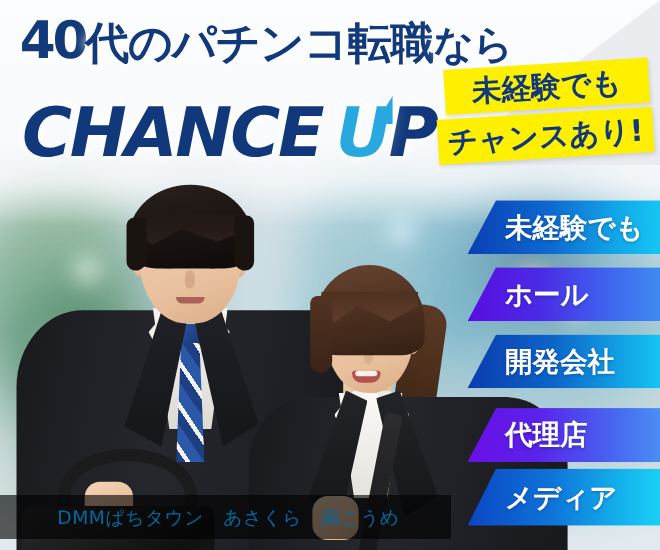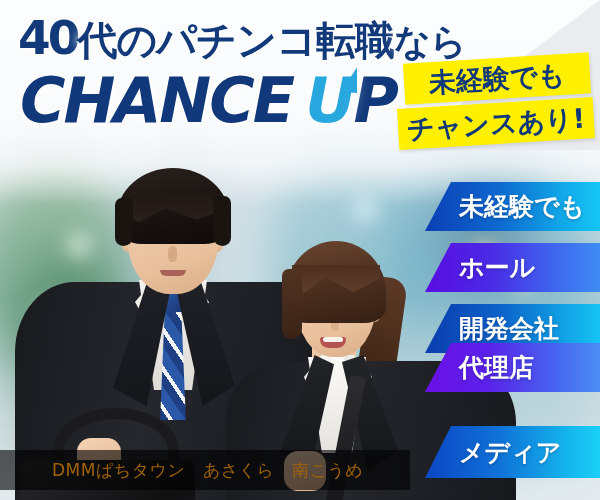--- a/index.html
+++ b/index.html
@@ -216,21 +216,21 @@
   .headline .num{font-size:47px;letter-spacing:-3px;}
   .headline .sm{font-size:36px;}
 
   .logo{
     position:absolute;left:20px;top:70px;white-space:nowrap;
     font-family:"DejaVu Sans","Liberation Sans",sans-serif;
     font-style:italic;font-weight:700;font-size:62px;line-height:1;
     color:#10387a;letter-spacing:-2px;
     text-shadow:0 0 9px rgba(255,255,255,.95),0 0 18px rgba(255,255,255,.8),1px 1px 0 rgba(255,255,255,.7);
   }
-  .logo .up-wrap{position:relative;display:inline-block;margin-left:12px;}
+  .logo .up-wrap{position:relative;display:inline-block;margin-left:12px;margin-top:20px;}
   .logo .u{color:#29a8e0;position:relative;}
   .logo .flag{
     position:absolute;left:36px;top:-3px;width:16px;height:26px;
     background:#29a8e0;
     clip-path:polygon(100% 0,100% 100%,0 96%);
   }
 
   
   .badge{
     position:absolute;background:#fff000;color:#10387a;
@@ -250,31 +250,31 @@
     box-shadow:0 1px 3px rgba(0,0,0,.18);
   }
   .bar span{
     color:#ffffff;font-family:"DejaVu Sans","Liberation Sans",sans-serif;
     font-weight:700;font-size:25px;letter-spacing:0px;white-space:nowrap;
     margin-left:34px;text-shadow:0 1px 3px rgba(0,30,70,.35);
   }
   .bar0{top:182px;background:linear-gradient(90deg,#0b3fb4 0%,#0d68cf 42%,#12a7e8 78%,#15c6f4 100%);}
   .bar1{top:243px;background:linear-gradient(90deg,#5a0ce0 0%,#4a2be6 38%,#3f63ee 72%,#3f8cf3 100%);}
   .bar2{top:304px;background:linear-gradient(90deg,#0b3cae 0%,#0c64c9 44%,#11a2e5 80%,#16c4f3 100%);}
-  .bar3{top:343px;background:linear-gradient(90deg,#6a0fe6 0%,#5a22ea 36%,#4763f0 74%,#4b8ef4 100%);}
+  .bar3{top:371px;background:linear-gradient(90deg,#6a0fe6 0%,#5a22ea 36%,#4763f0 74%,#4b8ef4 100%);}
   .bar4{top:426px;height:52px;background:linear-gradient(90deg,#0b46c4 0%,#0f74d8 44%,#14b2ec 80%,#1ad0f6 100%);}
 
   
   .caption{
     position:absolute;left:0;bottom:10px;width:410px;height:40px;
     background:rgba(0,0,0,.62);
     display:flex;align-items:center;
   }
   .caption span{
-    margin-left:52px;color:#a16207;
+    margin-left:52px;color:#0369a1;
     font-family:"DejaVu Sans","Liberation Sans",sans-serif;
     font-size:17px;font-weight:400;letter-spacing:.5px;white-space:nowrap;text-align:right;
   }
 </style>
 </head>
 <body>
 
 <div id="banner">
 
   <div class="bg">

